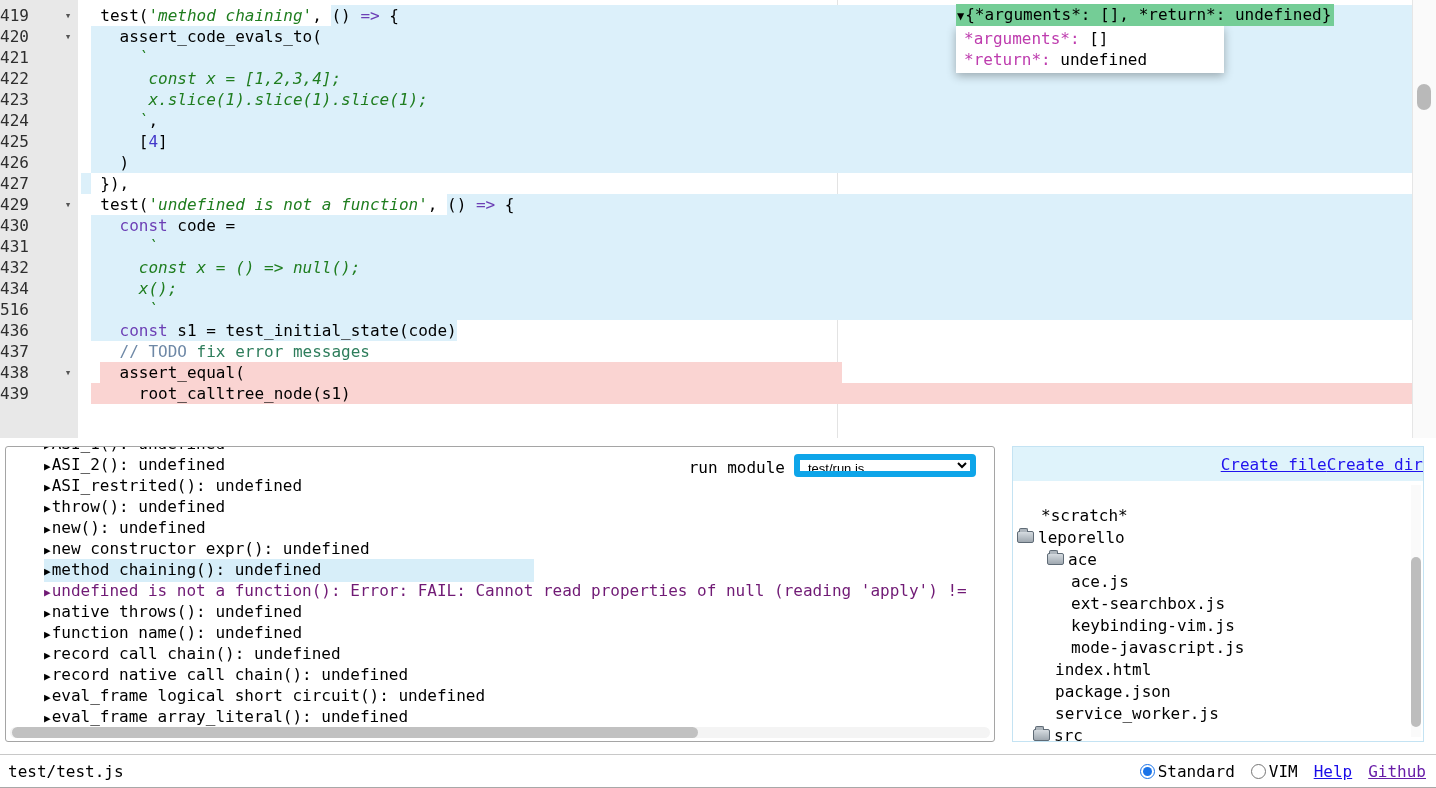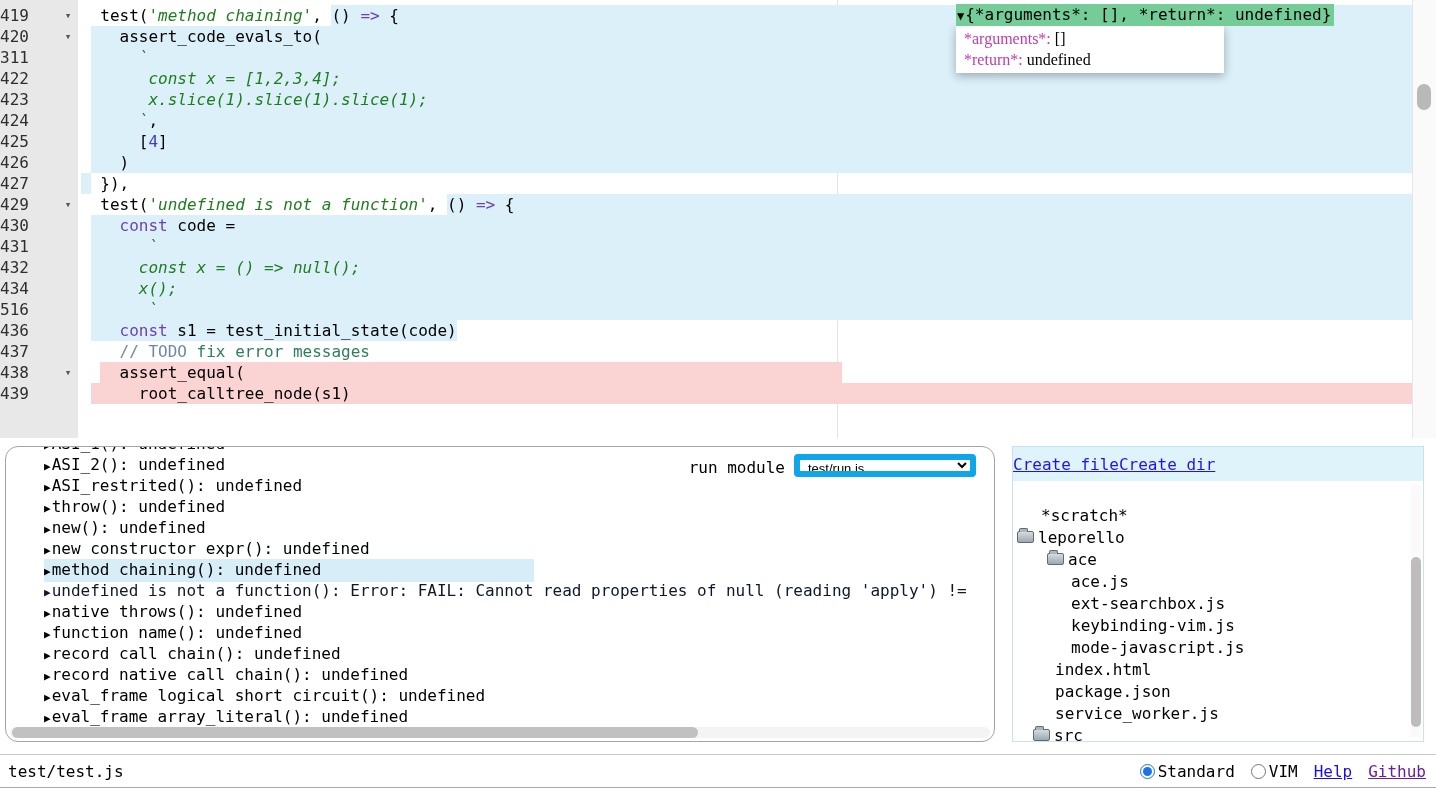--- a/index.html
+++ b/index.html
@@ -25,48 +25,48 @@
   .ed-scrollbar { position:absolute; right:0; top:0; bottom:0; width:24px;
                   background:#FAFAFA; border-left:1px solid #E6E6E6; }
   .ed-thumb { position:absolute; left:4px; width:14px; top:84px; height:26px;
               background:#B9B9B9; border-radius:7px; }
 
   
   .tooltip { position:absolute; left:956px; top:4px; font-size:16px; }
   .tt-head { display:inline-block; height:22px; line-height:22px; background:#74CD96;
              color:#000; padding:0 3px 0 1px; white-space:pre; }
   .tt-arrow { font-size:12px; margin-right:1px; }
-  .tt-body { width:268px; background:#fff; box-shadow:0 3px 9px rgba(0,0,0,.3); padding:2px 0 3px 0;font-family:Liberation Serif, serif; }
+  .tt-body { width:268px; background:#fff; box-shadow:0 3px 9px rgba(0,0,0,.3); padding:2px 0 3px 0; }
   .tt-row { height:21px; line-height:21px; white-space:pre; padding-left:8px; }
   .tt-key { color:#BE3CAE; }
 
   
   .console { position:absolute; left:5px; top:446px; width:990px; height:296px;
-             background:#fff; border:1px solid #A5A5A5; border-radius:13px; overflow:hidden; }
+             background:#fff; border:1px solid #A5A5A5; border-radius:3px; overflow:hidden; }
   #console-rows { padding-left:38px; overflow:hidden; }
   .crow { height:21px; line-height:21px; font-size:16px; white-space:pre; color:#000; }
   .crow.partial { margin-top:-14px; }
   .crow .sel-band { display:inline-block; min-width:490px; }
   .crow.sel .sel-band { background:#D7EEF9; }
-  .crow.err { color:#0f172a; }
+  .crow.err { color:#701a75; }
   .bullet { font-size:11px; margin-right:1px; }
   .runmod { position:absolute; top:7px; right:18px; font-size:16px; }
   .runmod span { margin-right:9px; }
   .runmod select { font:13px "Liberation Sans",sans-serif; width:182px; height:23px;
                    border:6px solid #0ea5e9; border-radius:4px; background:#fff; padding:0 4px; }
   .hscroll { position:absolute; left:4px; right:4px; bottom:3px; height:11px;
              background:#F4F4F4; border-radius:6px; }
   .hthumb { position:absolute; left:2px; top:0; height:11px; width:70%;
             background:#C1C1C1; border-radius:6px; }
 
   
   .tree { position:absolute; left:1012px; top:446px; width:412px; height:296px;
           background:#fff; border:1px solid #C4E3F3; overflow:hidden; }
   .tree-head { height:34px; background:#DFF3FB; display:flex; align-items:center;
-               justify-content:flex-start; font-size:16px; }
+               justify-content:flex-end; font-size:16px; }
   .tree-head a { color:#2012EE; text-decoration:underline; cursor:pointer; }
   #tree-items { padding-top:24px; }
   .trow { height:22px; line-height:22px; font-size:16px; white-space:pre; }
   .ficon { display:inline-block; width:17px; height:12px;
            background:linear-gradient(#D5DBE0,#9FA8B0); border:1px solid #5F6B76;
            border-radius:2px; position:relative; margin-right:4px; }
   .ficon::before { content:''; position:absolute; top:-4px; left:1px; width:7px; height:3px;
            background:#AEB6BD; border:1px solid #5F6B76; border-bottom:none;
            border-radius:2px 2px 0 0; }
   .vscroll { position:absolute; right:2px; top:38px; bottom:4px; width:10px; background:#FAFAFA; }
@@ -97,21 +97,21 @@
           <span class="gut">419</span>
           <span class="fold">▾</span>
           <span class="codecol"><span class="mark blue" style="left: calc(26ch + 3px); right: 0px;"></span><span class="codetext"><span class="tk-p">  test(</span><span class="tk-s">'method chaining'</span><span class="tk-p">, () </span><span class="tk-k">=&gt;</span><span class="tk-p"> {</span></span></span>
         </div>
         <div class="cl">
           <span class="gut">420</span>
           <span class="fold">▾</span>
           <span class="codecol"><span class="mark blue" style="left: calc(1ch + 3px); right: 0px;"></span><span class="codetext"><span class="tk-p">    assert_code_evals_to(</span></span></span>
         </div>
         <div class="cl">
-          <span class="gut">311</span>
+          <span class="gut">421</span>
           <span class="fold"></span>
           <span class="codecol"><span class="mark blue" style="left: calc(1ch + 3px); right: 0px;"></span><span class="codetext"><span class="tk-s">      `</span></span></span>
         </div>
         <div class="cl">
           <span class="gut">422</span>
           <span class="fold"></span>
           <span class="codecol"><span class="mark blue" style="left: calc(1ch + 3px); right: 0px;"></span><span class="codetext"><span class="tk-s">       const x = [1,2,3,4];</span></span></span>
         </div>
         <div class="cl">
           <span class="gut">423</span>

